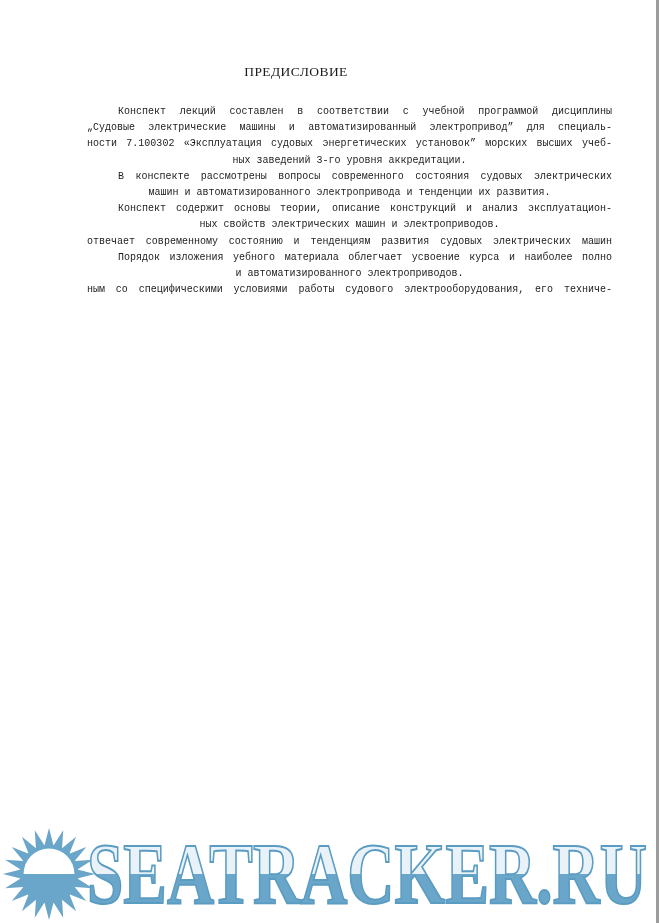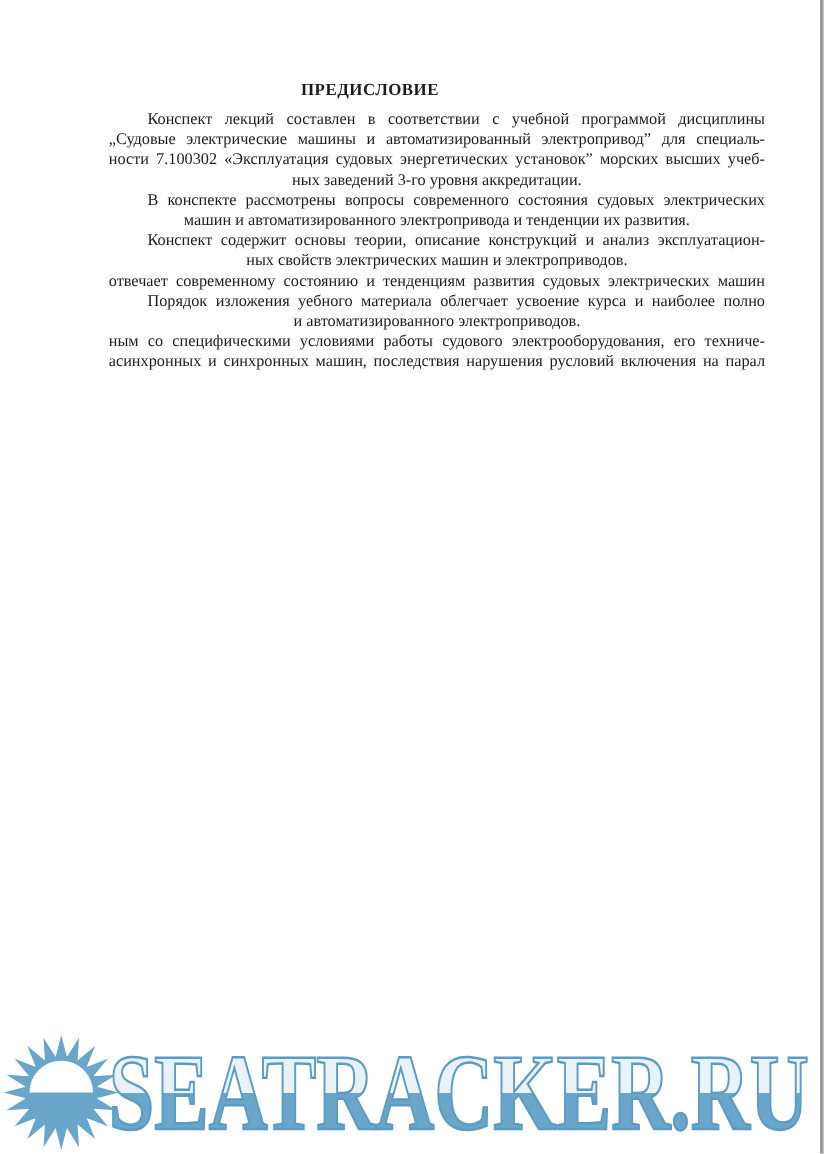--- a/index.html
+++ b/index.html
@@ -20,32 +20,33 @@
     background: #ffffff;
   }
   .doc-title {
     position: absolute;
     top: 64px;
     left: 0;
     width: 592px;
     margin: 0;
     text-align: center;
     font-size: 13.5px;
-    font-weight: bold;
+    font-weight: normal;
     letter-spacing: 0.4px;
     color: var(--ink);
   }
   .textblock {
     position: absolute;
-    top: 87px;
+    top: 104px;
     left: 87px;
     width: 525px;
-    font-size: 13px;
+    font-size: 10px;
     line-height: 16.2px;
     color: var(--ink);
+    font-family: Liberation Mono, monospace;
   }
   .line {
     height: 16.2px;
     overflow: hidden;
     text-align: justify;
     text-align-last: justify;
     white-space: normal;
   }
   .line.plast {
     text-align: center;
@@ -102,21 +103,20 @@
       <div class="line">ности 7.100302 «Эксплуатация судовых энергетических установок” морских высших учеб-</div>
       <div class="line plast">ных заведений 3-го уровня аккредитации.</div>
       <div class="line pfirst">В конспекте рассмотрены вопросы современного состояния судовых электрических</div>
       <div class="line plast">машин и автоматизированного электропривода и тенденции их развития.</div>
       <div class="line pfirst">Конспект содержит основы теории, описание конструкций и анализ эксплуатацион-</div>
       <div class="line plast">ных свойств электрических машин и электроприводов.</div>
       <div class="line">отвечает современному состоянию и тенденциям развития судовых электрических машин</div>
       <div class="line pfirst">Порядок изложения уебного материала облегчает усвоение курса и наиболее полно</div>
       <div class="line plast">и автоматизированного электроприводов.</div>
       <div class="line">ным со специфическими условиями работы судового электрооборудования, его техниче-</div>
-      <div class="line">асинхронных и синхронных машин, последствия нарушения русловий включения на парал</div>
     </div>
 
   <div class="watermark">
     <svg class="sun-icon" viewBox="0 0 100 100" aria-hidden="true">
       <polygon id="sun-rays" points="50.0,2.0 54.7,20.4 64.8,4.3 63.6,23.3 78.2,11.2 71.2,28.8 88.8,21.8 76.7,36.4 95.7,35.2 79.6,45.3 98.0,50.0 79.6,54.7 95.7,64.8 76.7,63.6 88.8,78.2 71.2,71.2 78.2,88.8 63.6,76.7 64.8,95.7 54.7,79.6 50.0,98.0 45.3,79.6 35.2,95.7 36.4,76.7 21.8,88.8 28.8,71.2 11.2,78.2 23.3,63.6 4.3,64.8 20.4,54.7 2.0,50.0 20.4,45.3 4.3,35.2 23.3,36.4 11.2,21.8 28.8,28.8 21.8,11.2 36.4,23.3 35.2,4.3 45.3,20.4" fill="var(--wm)"></polygon>
       <circle cx="50" cy="50" r="30.5" fill="var(--wm)"></circle>
       <path d="M 23.5 50 A 26.5 26.5 0 0 1 76.5 50 Z" fill="#ffffff"></path>
     </svg>
     <svg class="wm-text-svg" viewBox="0 0 566 99" aria-hidden="true">
       <defs>

